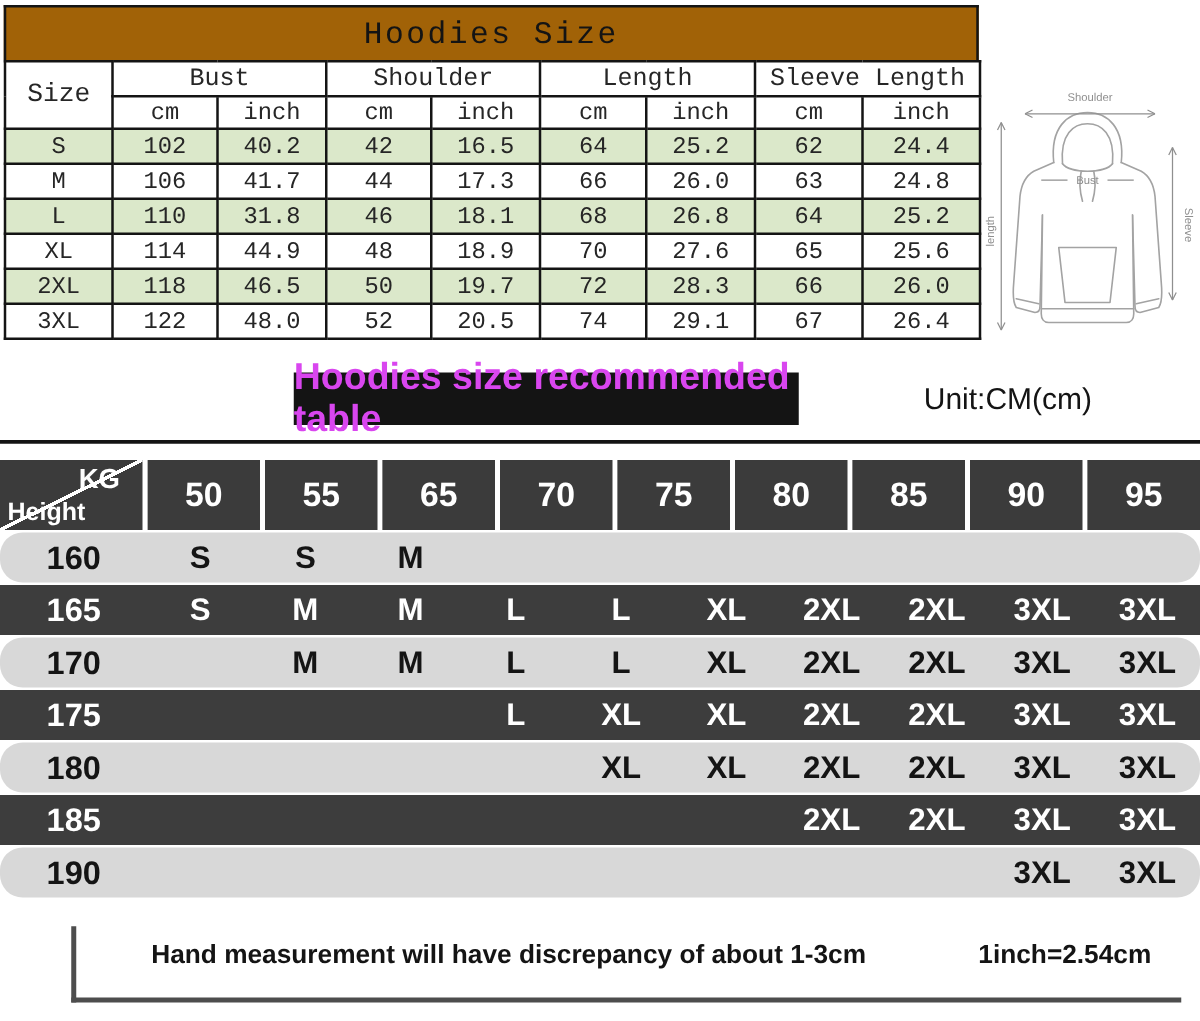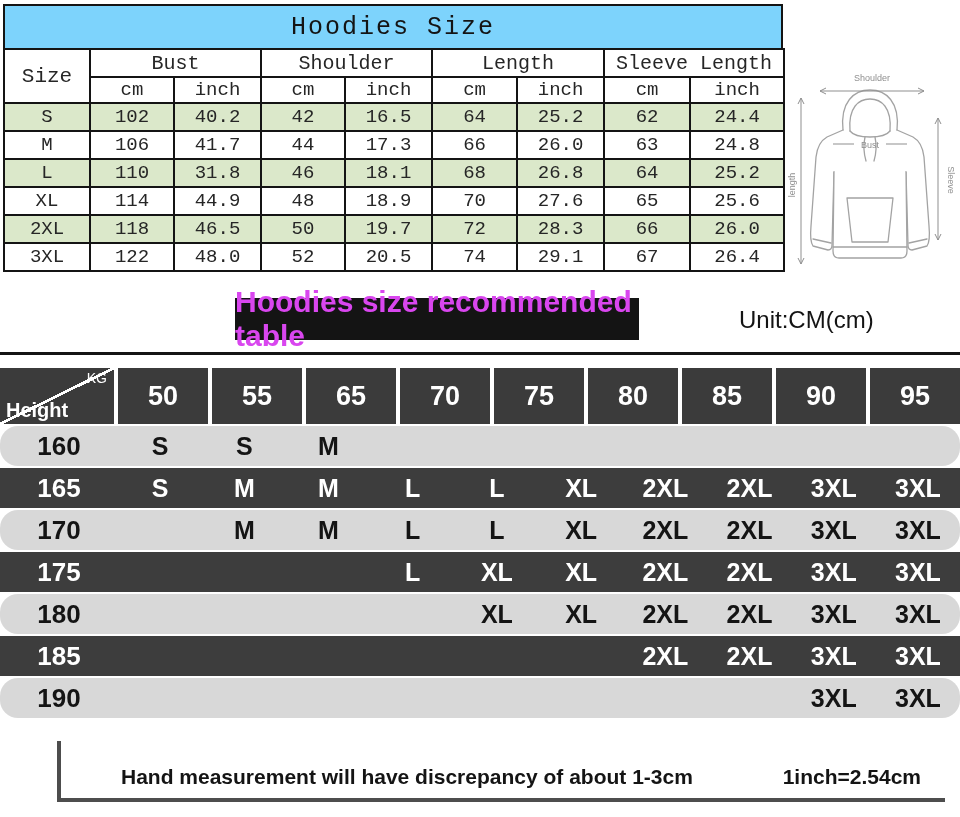--- a/index.html
+++ b/index.html
@@ -1,21 +1,21 @@
 <!DOCTYPE html>
 <html><head>
 <meta charset="utf-8">
 <style>
   html,body{margin:0;padding:0;background:#fff;}
   #canvas{position:relative;width:960px;height:817px;background:#fff;overflow:hidden;
           font-family:"Liberation Sans",sans-serif;color:#141414;}
 
   
   #size-section{position:absolute;left:3px;top:4px;width:780px;}
-  .size-title{border:2px solid #141414;border-bottom:none;background:#7dd3fc;height:42px;
+  .size-title{border:2px solid #141414;border-bottom:none;background:#a16207;height:42px;
               display:flex;align-items:center;justify-content:center;
               font-family:"Liberation Mono","DejaVu Sans Mono",monospace;
               font-size:25px;letter-spacing:2px;color:#141414;}
   table.size-table{width:100%;border-collapse:collapse;table-layout:fixed;
               font-family:"Liberation Mono","DejaVu Sans Mono",monospace;color:#262626;}
   table.size-table th,table.size-table td{border:2px solid #141414;text-align:center;
               padding:0;height:26px;font-weight:normal;white-space:nowrap;overflow:visible;}
   table.size-table thead th{font-size:20px;}
   table.size-table thead tr.units th{font-size:19px;height:24px;}
   table.size-table td,table.size-table tbody th{font-size:19px;}
@@ -31,36 +31,36 @@
   #rec-unit{position:absolute;left:699px;top:306px;font-size:24px;font-weight:normal;color:#141414;margin-left:40px;}
   #rec-rule{position:absolute;left:0;top:352px;width:960px;height:3px;background:#141414;}
 
   
   #rec-table{position:absolute;left:0;top:368px;width:960px;}
   .rec-header-row{display:flex;height:56px;}
   .rec-corner{width:118px;flex:none;background:#3b3b3b;position:relative;box-sizing:border-box;
               border-right:4px solid #fff;
               background-image:linear-gradient(to bottom right,
                  rgba(0,0,0,0) 48.6%, #fff 48.6%, #fff 51.4%, rgba(0,0,0,0) 51.4%);}
-  .rec-corner .kg{position:absolute;top:2px;right:7px;color:#fff;font-weight:normal;font-size:14px;}
+  .rec-corner .kg{position:absolute;top:2px;right:18px;color:#fff;font-weight:bold;font-size:22px;}
   .rec-corner .hgt{position:absolute;bottom:2px;left:6px;color:#fff;font-weight:bold;font-size:20px;}
   .rec-hcell{flex:1;background:#3b3b3b;color:#fff;font-weight:bold;font-size:27px;
              display:flex;align-items:center;justify-content:center;box-sizing:border-box;
              border-right:4px solid #fff;}
   .rec-hcell:last-child{border-right:none;}
   .rec-row{display:flex;height:40px;margin-top:2px;align-items:center;}
   .rec-row.light{background:#d8d8d8;color:#141414;border-radius:18px;}
   .rec-row.dark{background:#3d3d3d;color:#fff;}
   .rec-height{width:118px;flex:none;text-align:center;font-weight:bold;font-size:26px;}
   .rec-cell{flex:1;text-align:center;font-weight:bold;font-size:25px;}
 
   
   #footer-box{position:absolute;left:57px;top:741px;width:888px;height:61px;box-sizing:border-box;
               border-left:4px solid #4d4d4d;border-bottom:4px solid #4d4d4d;
-              display:flex;align-items:flex-end;padding-bottom:9px;}
+              display:flex;align-items:flex-end;padding-bottom:22px;}
   #footer-box .note{margin-left:60px;font-size:21px;font-weight:bold;}
   #footer-box .conv{margin-left:auto;margin-right:24px;font-size:21px;font-weight:bold;}
 </style>
 </head>
 <body>
 
 <div id="canvas">
 
   <div id="size-section">
     <div class="size-title">Hoodies Size</div>

